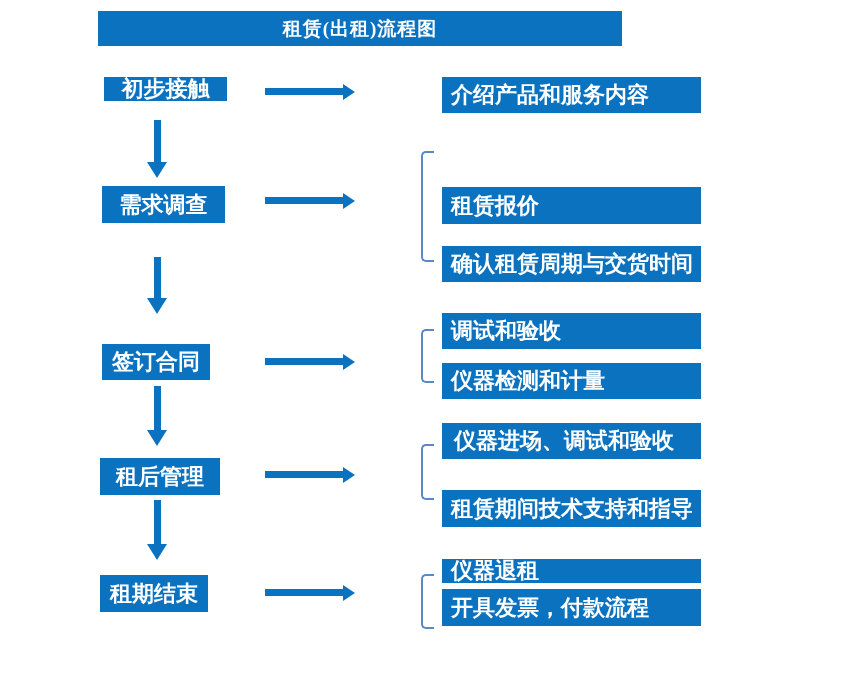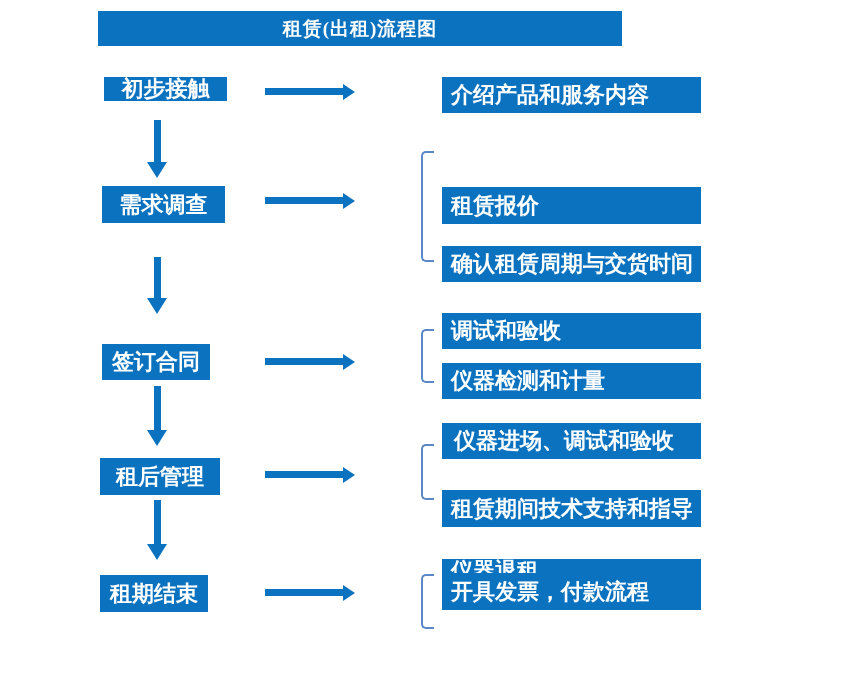--- a/index.html
+++ b/index.html
@@ -97,15 +97,15 @@
   <div class="box detail" style="top:187px;height:37px;">租赁报价</div>
   <div class="box detail" style="top:246px;height:36px;">确认租赁周期与交货时间</div>
 
   <div class="box detail" style="top:313px;height:36px;">调试和验收</div>
   <div class="box detail" style="top:363px;height:36px;">仪器检测和计量</div>
 
   <div class="box detail" style="top:423px;height:36px;padding-left:12px;">仪器进场、调试和验收</div>
   <div class="box detail" style="top:490px;height:37px;">租赁期间技术支持和指导</div>
 
   <div class="box detail" style="top:559px;height:24px;">仪器退租</div>
-  <div class="box detail" style="top:573px;height:37px;">开具发票，付款流程</div>
+  <div class="box detail" style="top:589px;height:37px;">开具发票，付款流程</div>
 
 </div>
 
 </body></html>

